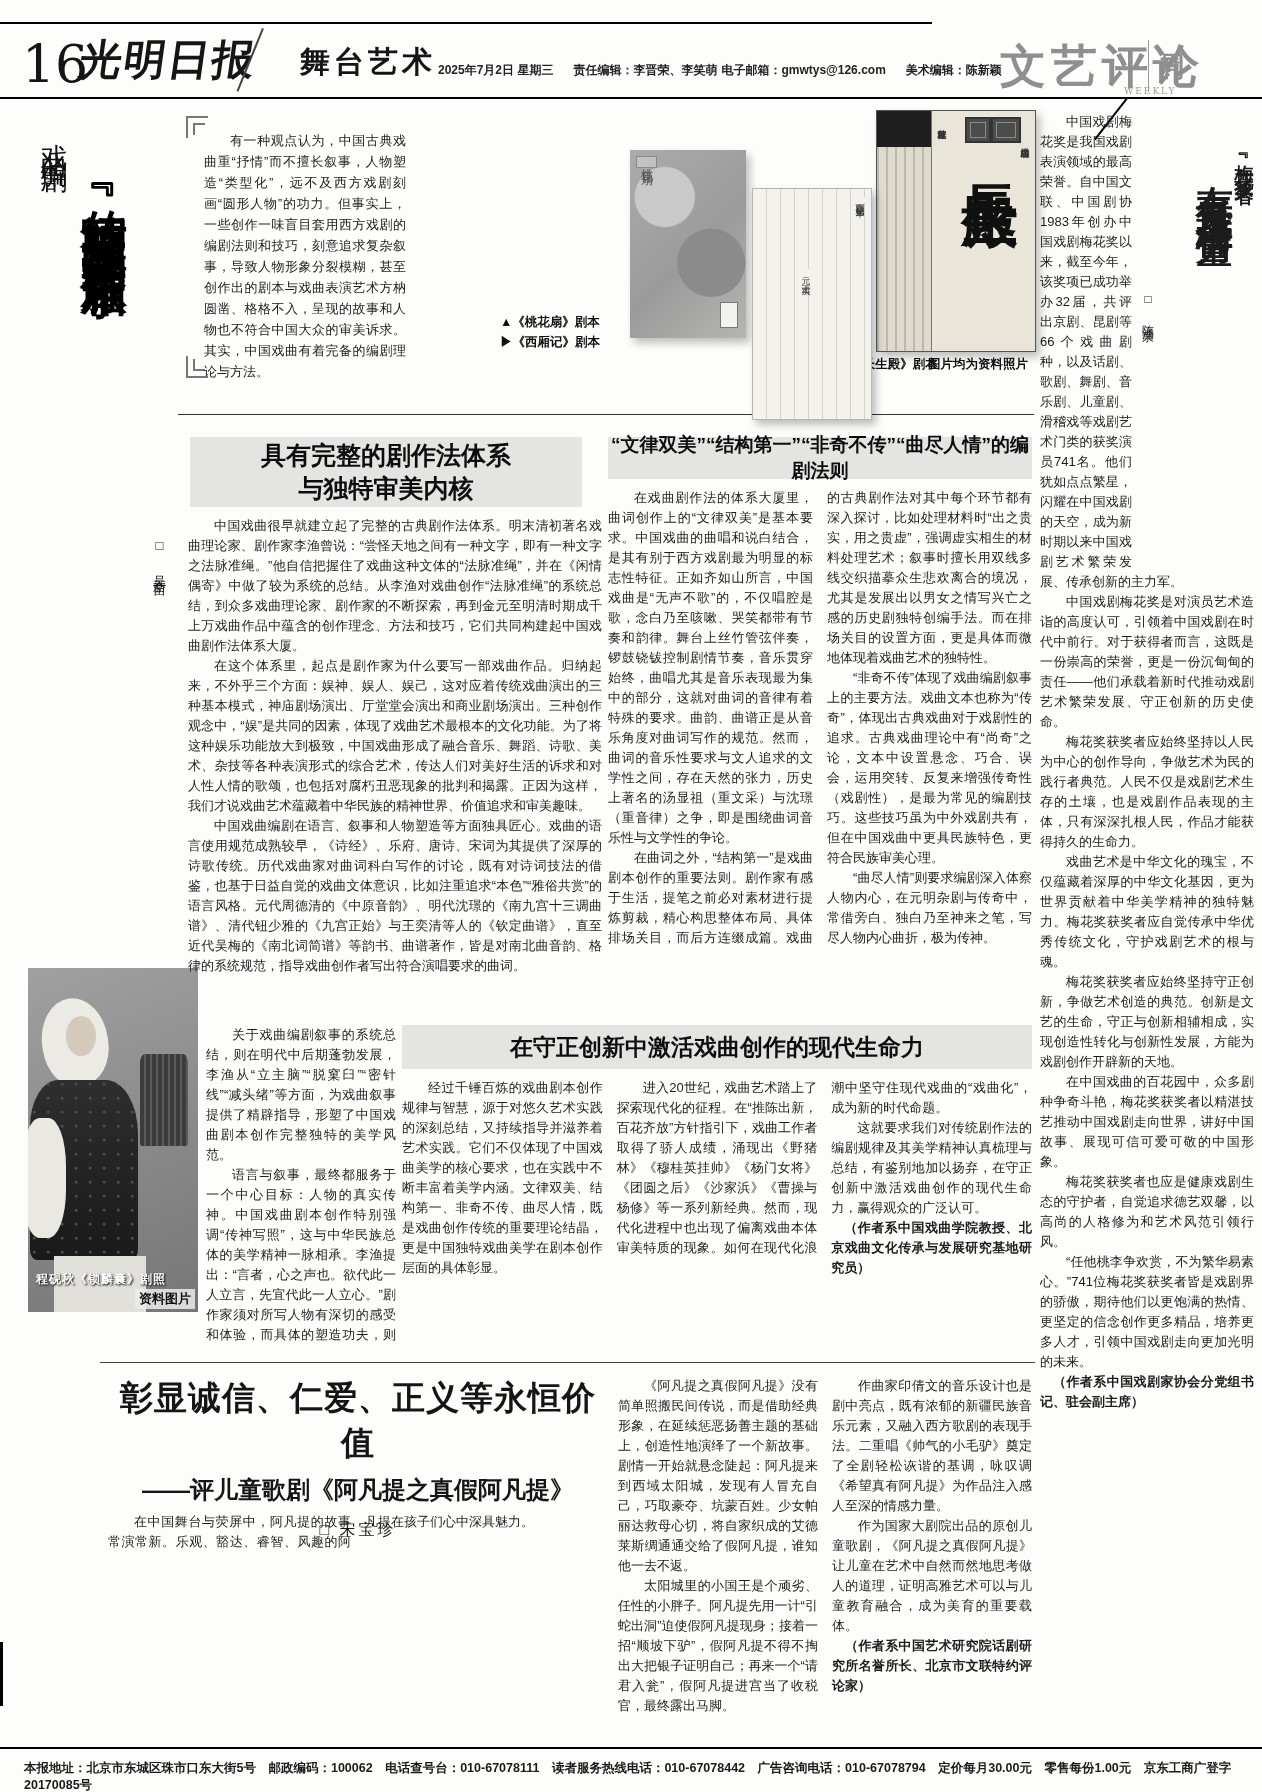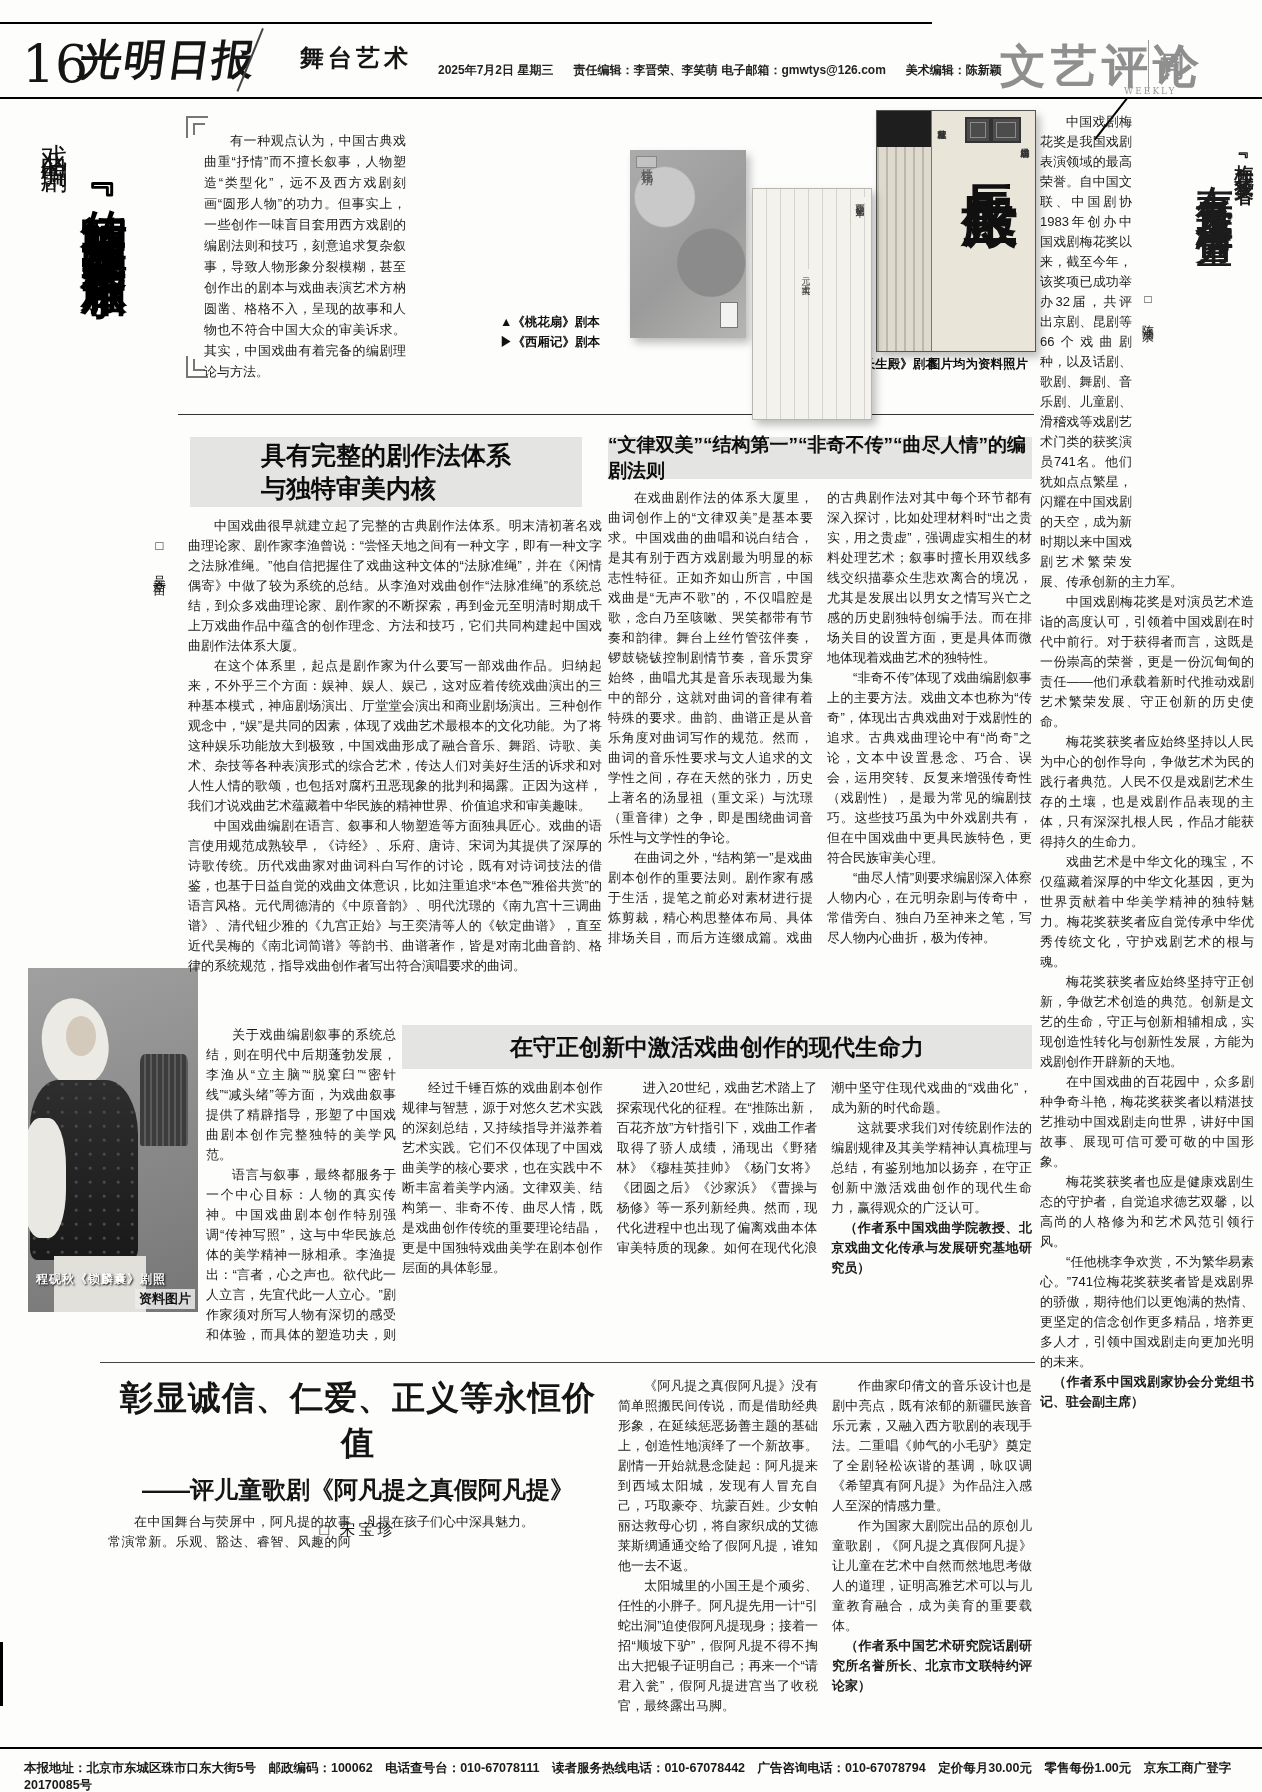--- a/index.html
+++ b/index.html
@@ -5,39 +5,39 @@
   html,body{margin:0;padding:0}
   body{width:1262px;height:1792px;position:relative;background:#fdfdfc;overflow:hidden;
        font-family:"Liberation Sans",sans-serif;color:#151515}
   .abs{position:absolute}
   .line{position:absolute;background:#000}
   .v{writing-mode:vertical-rl}
   .bt{font-size:13px;line-height:20px;text-align:justify;color:#1c1c1c;overflow:hidden}
   .bt p{margin:0;text-indent:2em}
   .has-note p:last-child{font-weight:bold;text-indent:1em}
   .sec-bar{position:absolute;background:#e4e4e3;display:flex;align-items:center;justify-content:center;
-           font-weight:bold;white-space:pre-line;color:#0d0d0d}
+           text-align:center;font-weight:bold;white-space:pre-line;color:#0d0d0d}
   .cols2{column-count:2;column-gap:14px}
   .cols3{column-count:3;column-gap:14px}
   .cap{font-size:12.5px;font-weight:bold;color:#111}
   .imgbox{position:absolute;box-shadow:4px 5px 8px rgba(0,0,0,.25)}
   .seal{position:absolute;background:#4c4c4c;border:2px solid #333}
   .seal i{position:absolute;inset:3px;border:1px solid #8b8b8b}
   .orn{position:absolute;width:20px;height:20px}
   .orn i{position:absolute;display:block}
 </style>
 </head>
 <body>
 
 <div class="line" style="left:0;top:22px;width:932px;height:2px"></div>
 
 <div class="abs" style="left:22px;top:34px;font-size:52px;font-family:'DejaVu Serif',serif">16</div>
 <div class="abs" style="left:80px;top:32px;font-size:42px;font-weight:900;font-family:'DejaVu Serif',serif;transform:skewX(-8deg);letter-spacing:2px">光明日报</div>
 <div class="line" style="left:262px;top:28px;width:2px;height:68px;transform:rotate(22deg);transform-origin:top left;background:#444"></div>
-<div class="abs" style="left:300px;top:42px;font-size:24px;font-weight:900;letter-spacing:4px">舞台艺术</div>
+<div class="abs" style="left:300px;top:42px;font-size:30px;font-weight:900;letter-spacing:4px">舞台艺术</div>
 
 <div class="abs" style="left:438px;top:62px;font-size:12px;font-weight:bold;color:#222;white-space:nowrap"><span style="margin-right:20px">2025年7月2日 星期三</span><span style="margin-right:4px">责任编辑：李晋荣、李笑萌</span><span style="margin-right:20px">电子邮箱：gmwtys@126.com</span><span style="margin-right:20px">美术编辑：陈新颖</span></div>
 
 <div class="abs" style="left:1000px;top:36px;font-size:46px;font-weight:bold;color:#8f8f8f;letter-spacing:5px;font-family:'DejaVu Serif',serif">文艺评论</div>
 <div class="line" style="left:1148px;top:40px;width:1px;height:52px;background:#9a9a9a"></div>
 <div class="abs v" style="left:1156px;top:34px;font-size:24px;font-weight:bold;color:#8f8f8f;letter-spacing:3px">周刊</div>
 <div class="abs" style="left:1124px;top:86px;font-size:9px;color:#9a9a9a;letter-spacing:2px;font-family:'DejaVu Serif',serif">WEEKLY</div>
 
 <div class="line" style="left:0;top:97px;width:1262px;height:2px"></div>
 <div class="line" style="left:1126px;top:98px;width:2px;height:52px;transform:rotate(38deg);transform-origin:top left"></div>

